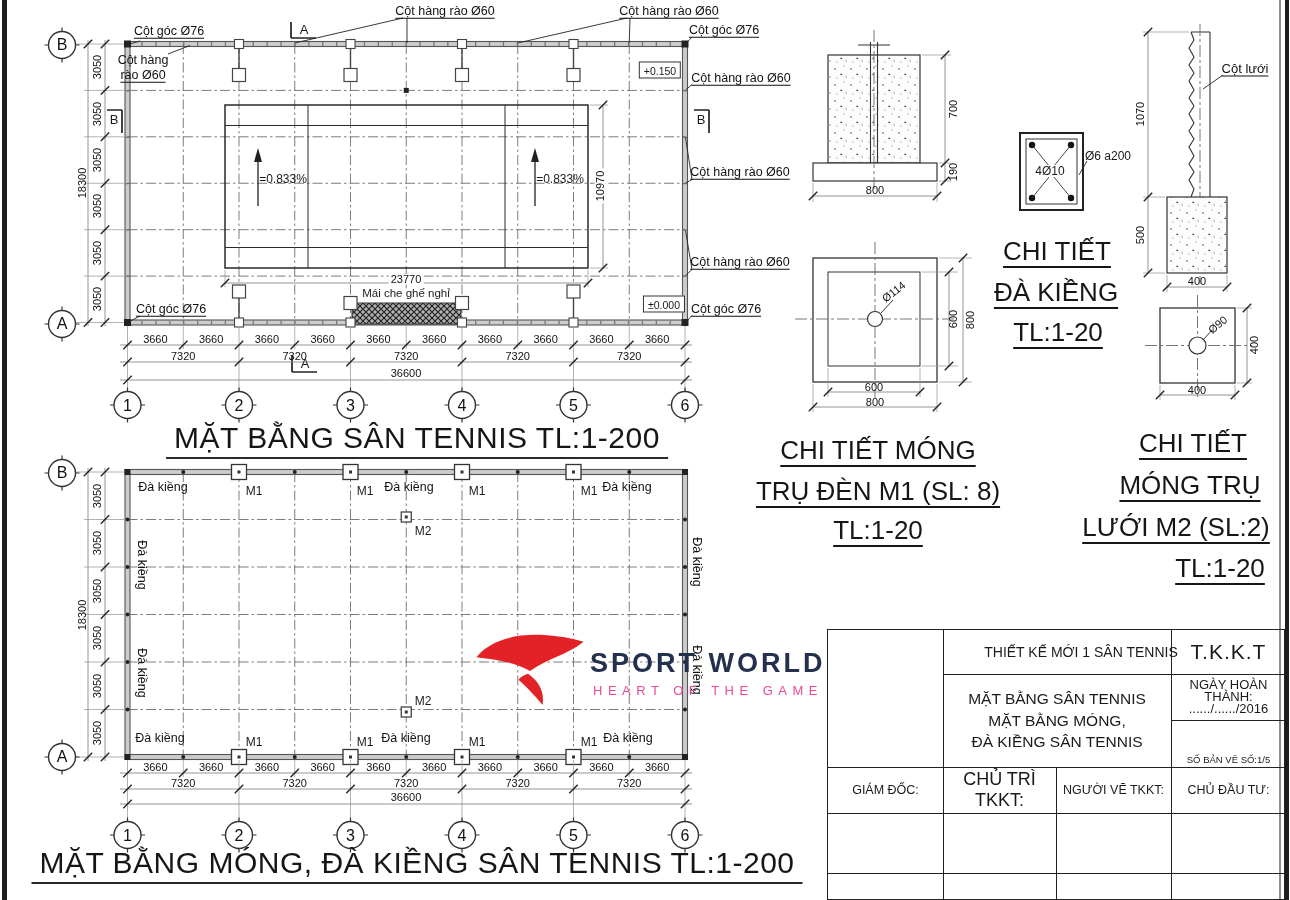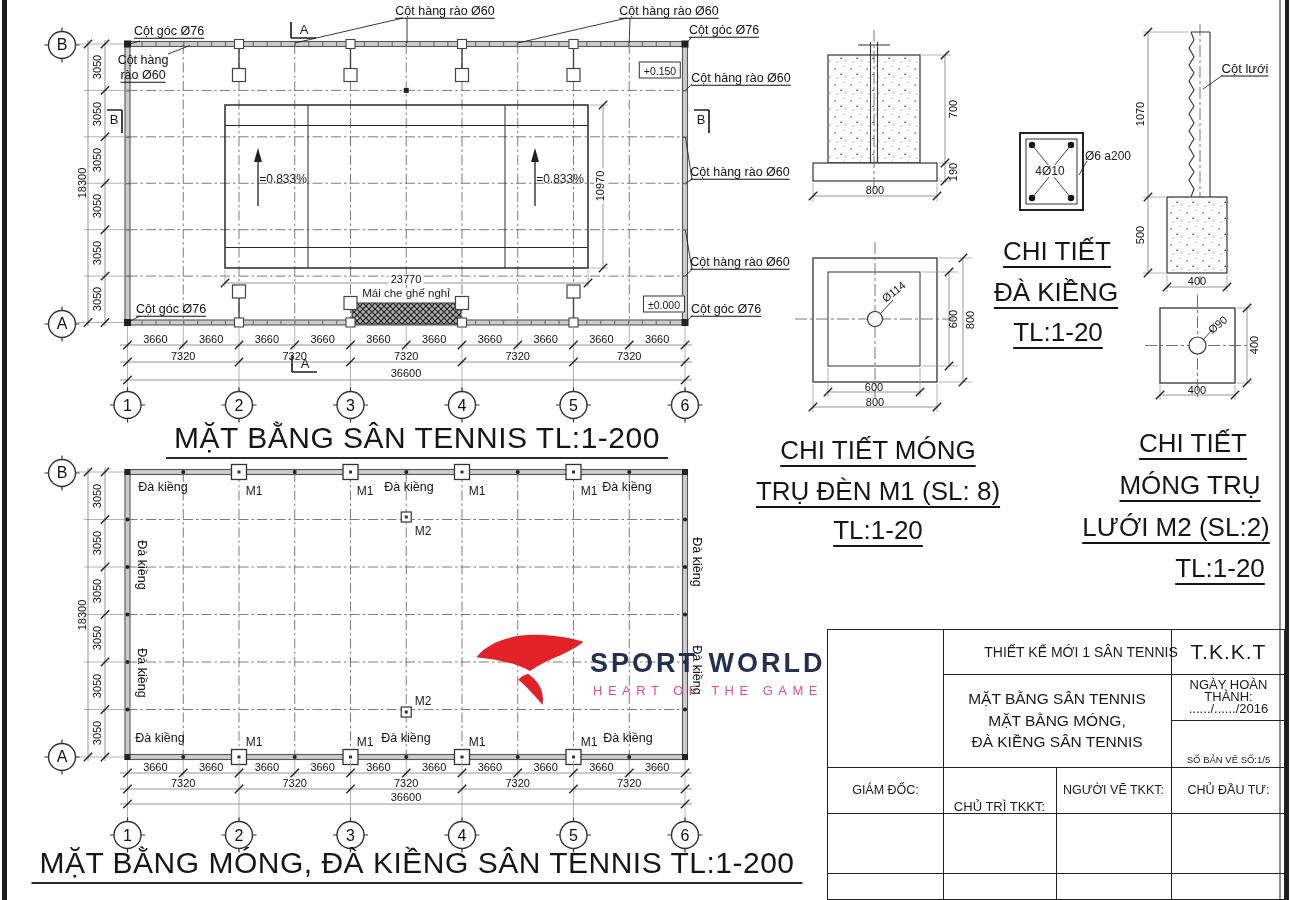--- a/index.html
+++ b/index.html
@@ -563,21 +563,21 @@
   <div class="tb-cell" style="left:343px;top:44px;width:115px;height:46px;font-size:13px;line-height:12px;">
     <span>NGÀY HOÀN THÀNH:</span>
     <span>....../....../2016</span>
   </div>
   <div class="tb-cell" style="left:343px;top:90px;width:115px;height:47px;font-size:9.5px;margin-top:16px;">
     <span>SỐ BẢN VẼ SỐ:1/5</span>
   </div>
   <div class="tb-cell" style="left:0;top:137px;width:115px;height:46px;font-size:12.5px;">
     <span>GIÁM ĐỐC:</span>
   </div>
-  <div class="tb-cell" style="left:115px;top:137px;width:113px;height:46px;font-size:13px;margin-top:16px;">
+  <div class="tb-cell" style="left:115px;top:137px;width:113px;height:46px;font-size:18px;">
     <span>CHỦ TRÌ TKKT:</span>
   </div>
   <div class="tb-cell" style="left:228px;top:137px;width:115px;height:46px;font-size:12.5px;">
     <span>NGƯỜI VẼ TKKT:</span>
   </div>
   <div class="tb-cell" style="left:343px;top:137px;width:115px;height:46px;font-size:12.5px;">
     <span>CHỦ ĐẦU TƯ:</span>
   </div>
 </div>
 

